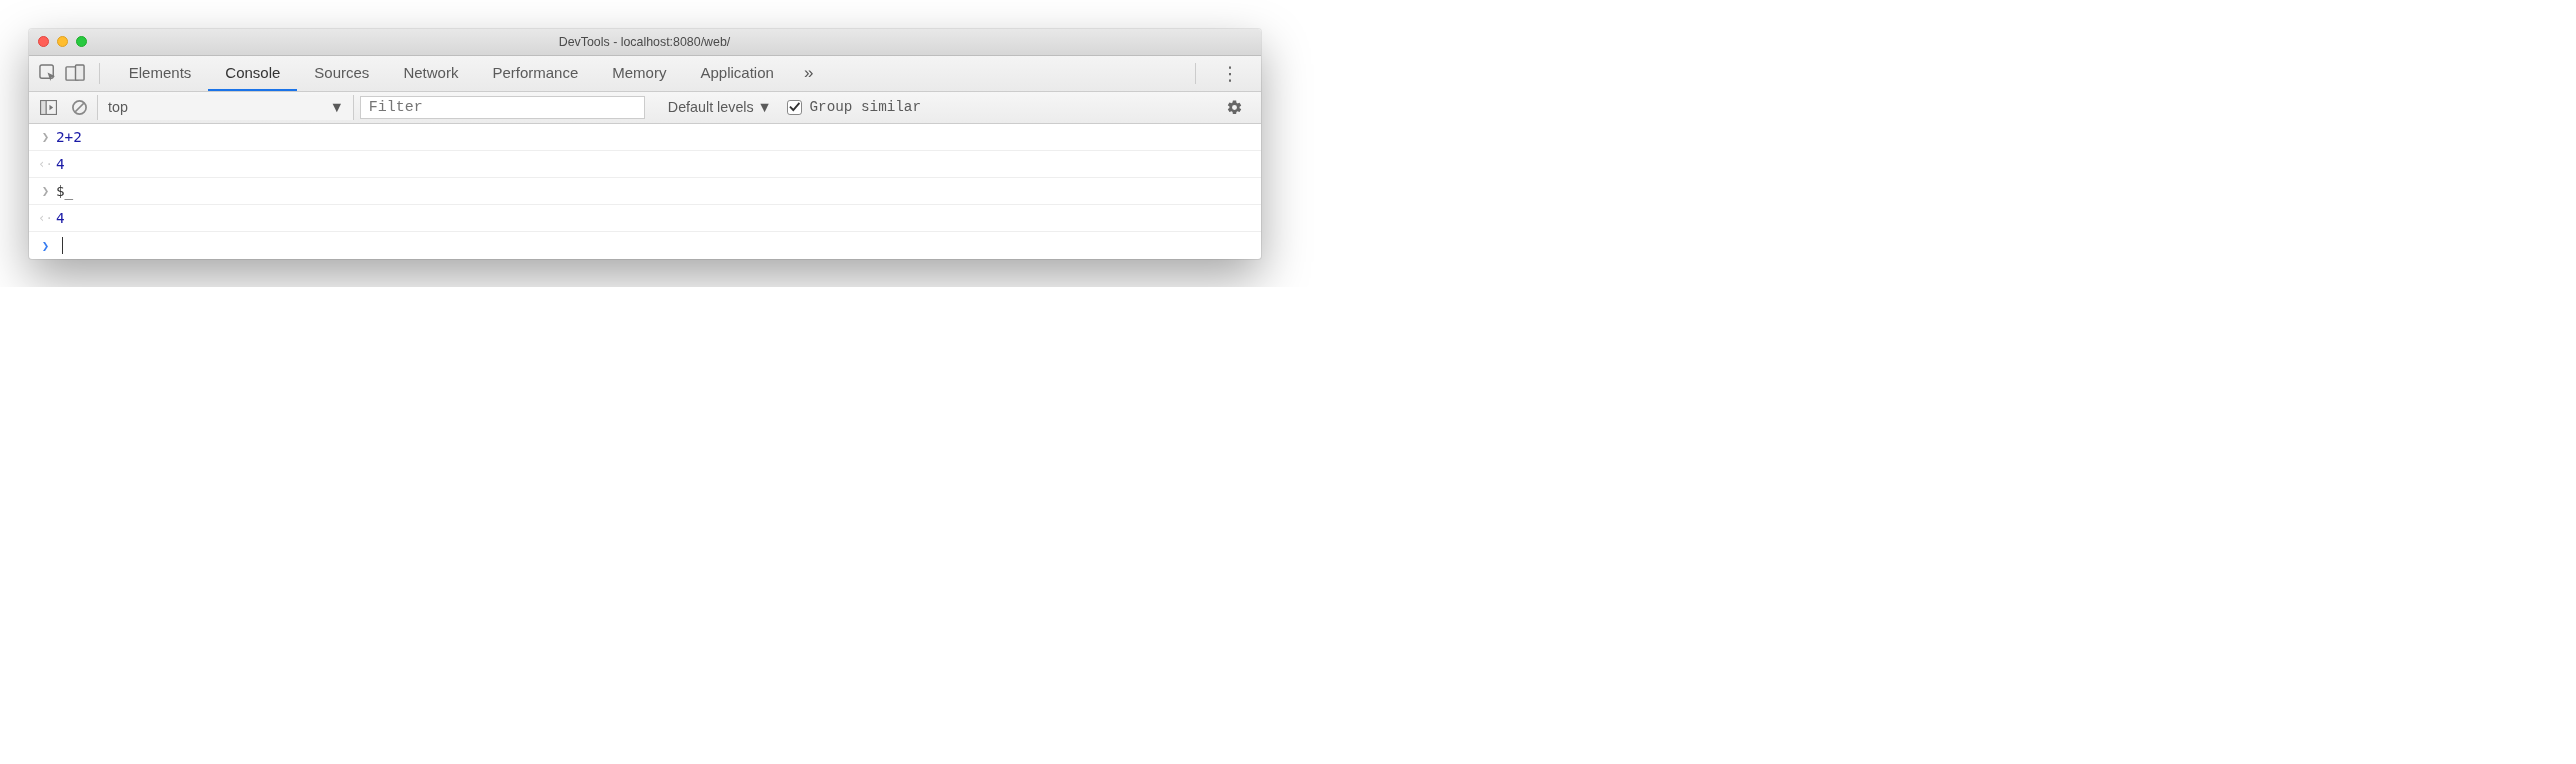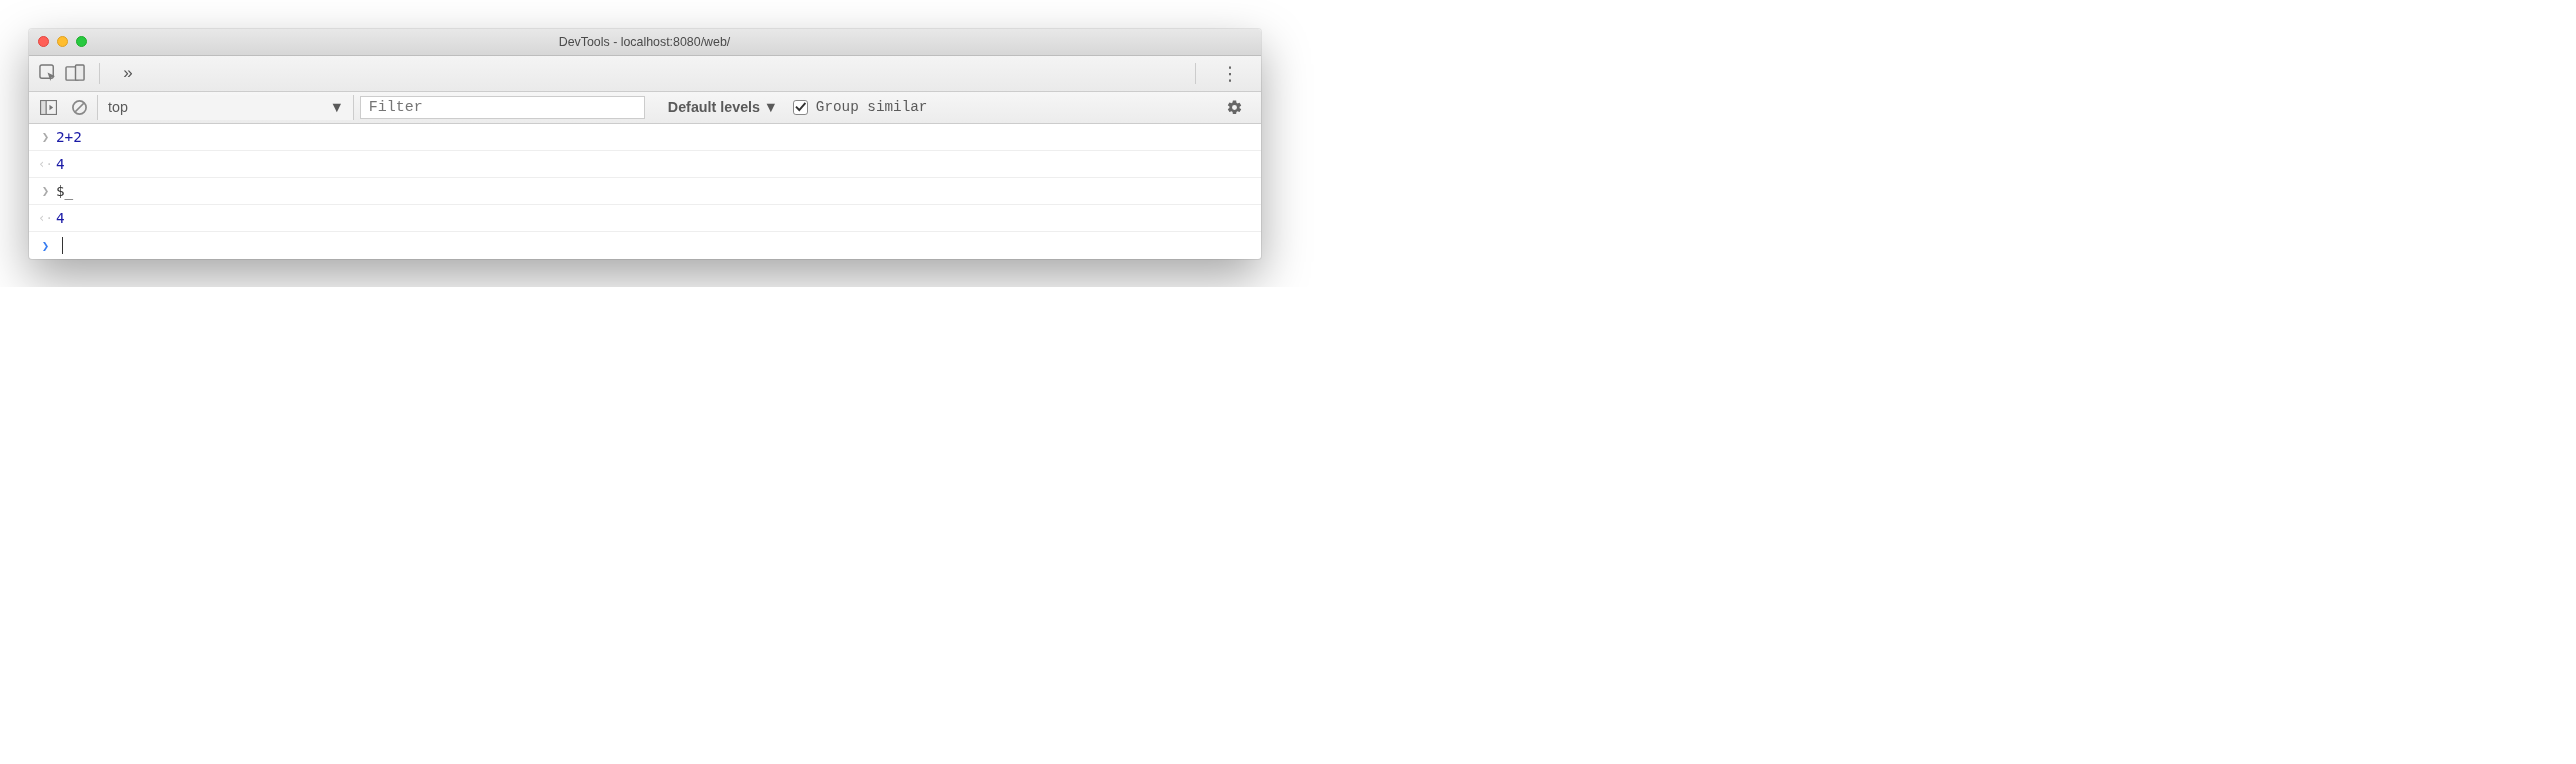--- a/index.html
+++ b/index.html
@@ -81,21 +81,21 @@
   }
   .filter {
     width:285px; height:23px;
     border:1px solid #ccc;
     background:#fff;
     font-size:15px;
     padding:0 7.6px;
     color:#15803d;
     font-family:Liberation Mono, monospace;
   }
-  .levels { display:flex; align-items:flex-end; gap:3.8px; margin-left:17px; cursor:pointer;font-weight:bold;}
+  .levels { display:flex; align-items:flex-end; gap:3.8px; margin-left:17px; cursor:pointer;}
   .checkbox {
     width:15px; height:15px; border:1px solid #888; border-radius:2.9px;
     display:flex; align-items:center; justify-content:center;
     background:#fff; margin-left:9.5px;
   }
   .checkbox svg { width:11.4px; height:11.4px; }
   .group-label { margin-left:2px;font-family:Liberation Mono, monospace; }
   .gear { margin-left:auto; padding:0 9.5px; cursor:pointer;}
 
   .console {
@@ -147,20 +147,29 @@
           <path d="M9 9 L17 13 L13 14 L12 18 Z" fill="#777"></path>
         </svg>
     </div>
     <div class="tb-icon">
       <svg width="21" height="19" viewBox="0 0 22 20">
           <rect x="1" y="3" width="13" height="14" rx="1" fill="none" stroke="#777" stroke-width="1.5"></rect>
           <rect x="11" y="1" width="9" height="16" rx="1" fill="#eaeaea" stroke="#777" stroke-width="1.5"></rect>
         </svg>
     </div>
     <div class="vsep"></div>
+    <div id="tabs-mount" style="display: flex; height: 100%;">
+        <div class="tab">Elements</div>
+        <div class="tab active">Console</div>
+        <div class="tab">Sources</div>
+        <div class="tab">Network</div>
+        <div class="tab">Performance</div>
+        <div class="tab">Memory</div>
+        <div class="tab">Application</div>
+      </div>
     <div class="overflow">»</div>
     <div class="spacer"></div>
     <div class="vsep"></div>
     <div class="kebab">⋮</div>
   </div>
 
   <div class="toolbar">
     <div class="tb-icon">
       <svg width="17" height="15" viewBox="0 0 18 16">
           <rect x="0.5" y="0.5" width="17" height="15" fill="none" stroke="#777" stroke-width="1.3"></rect>

